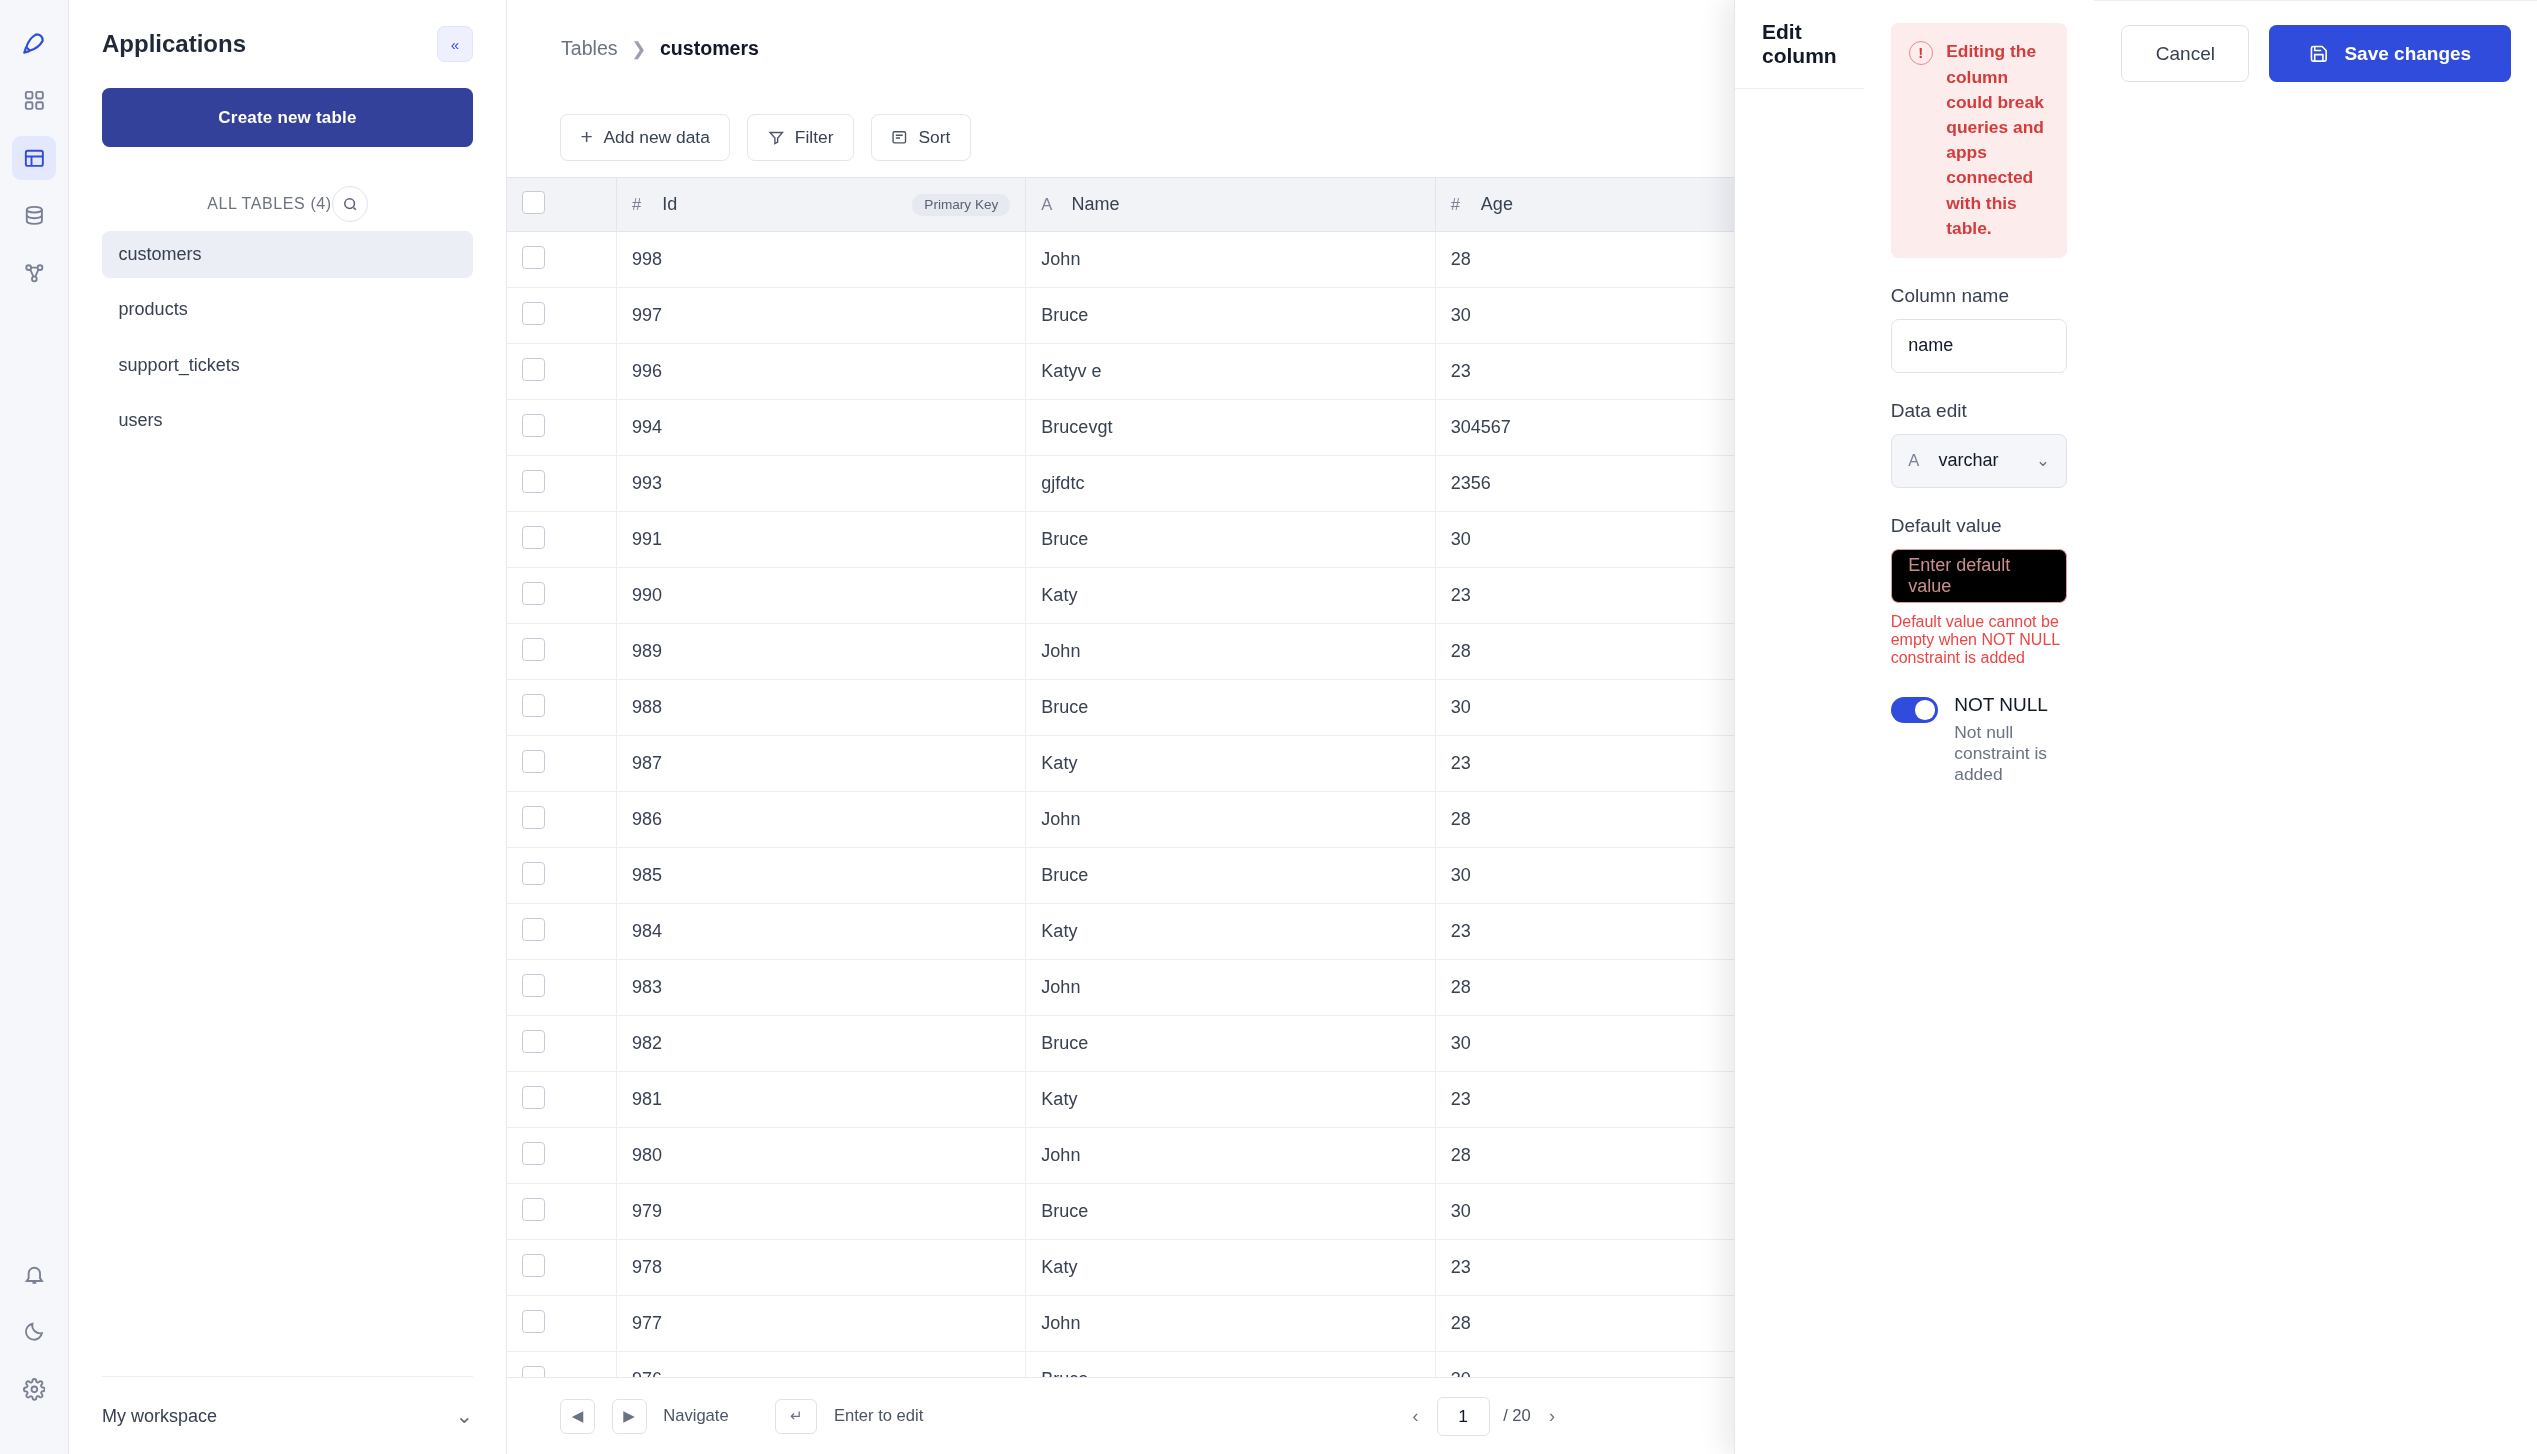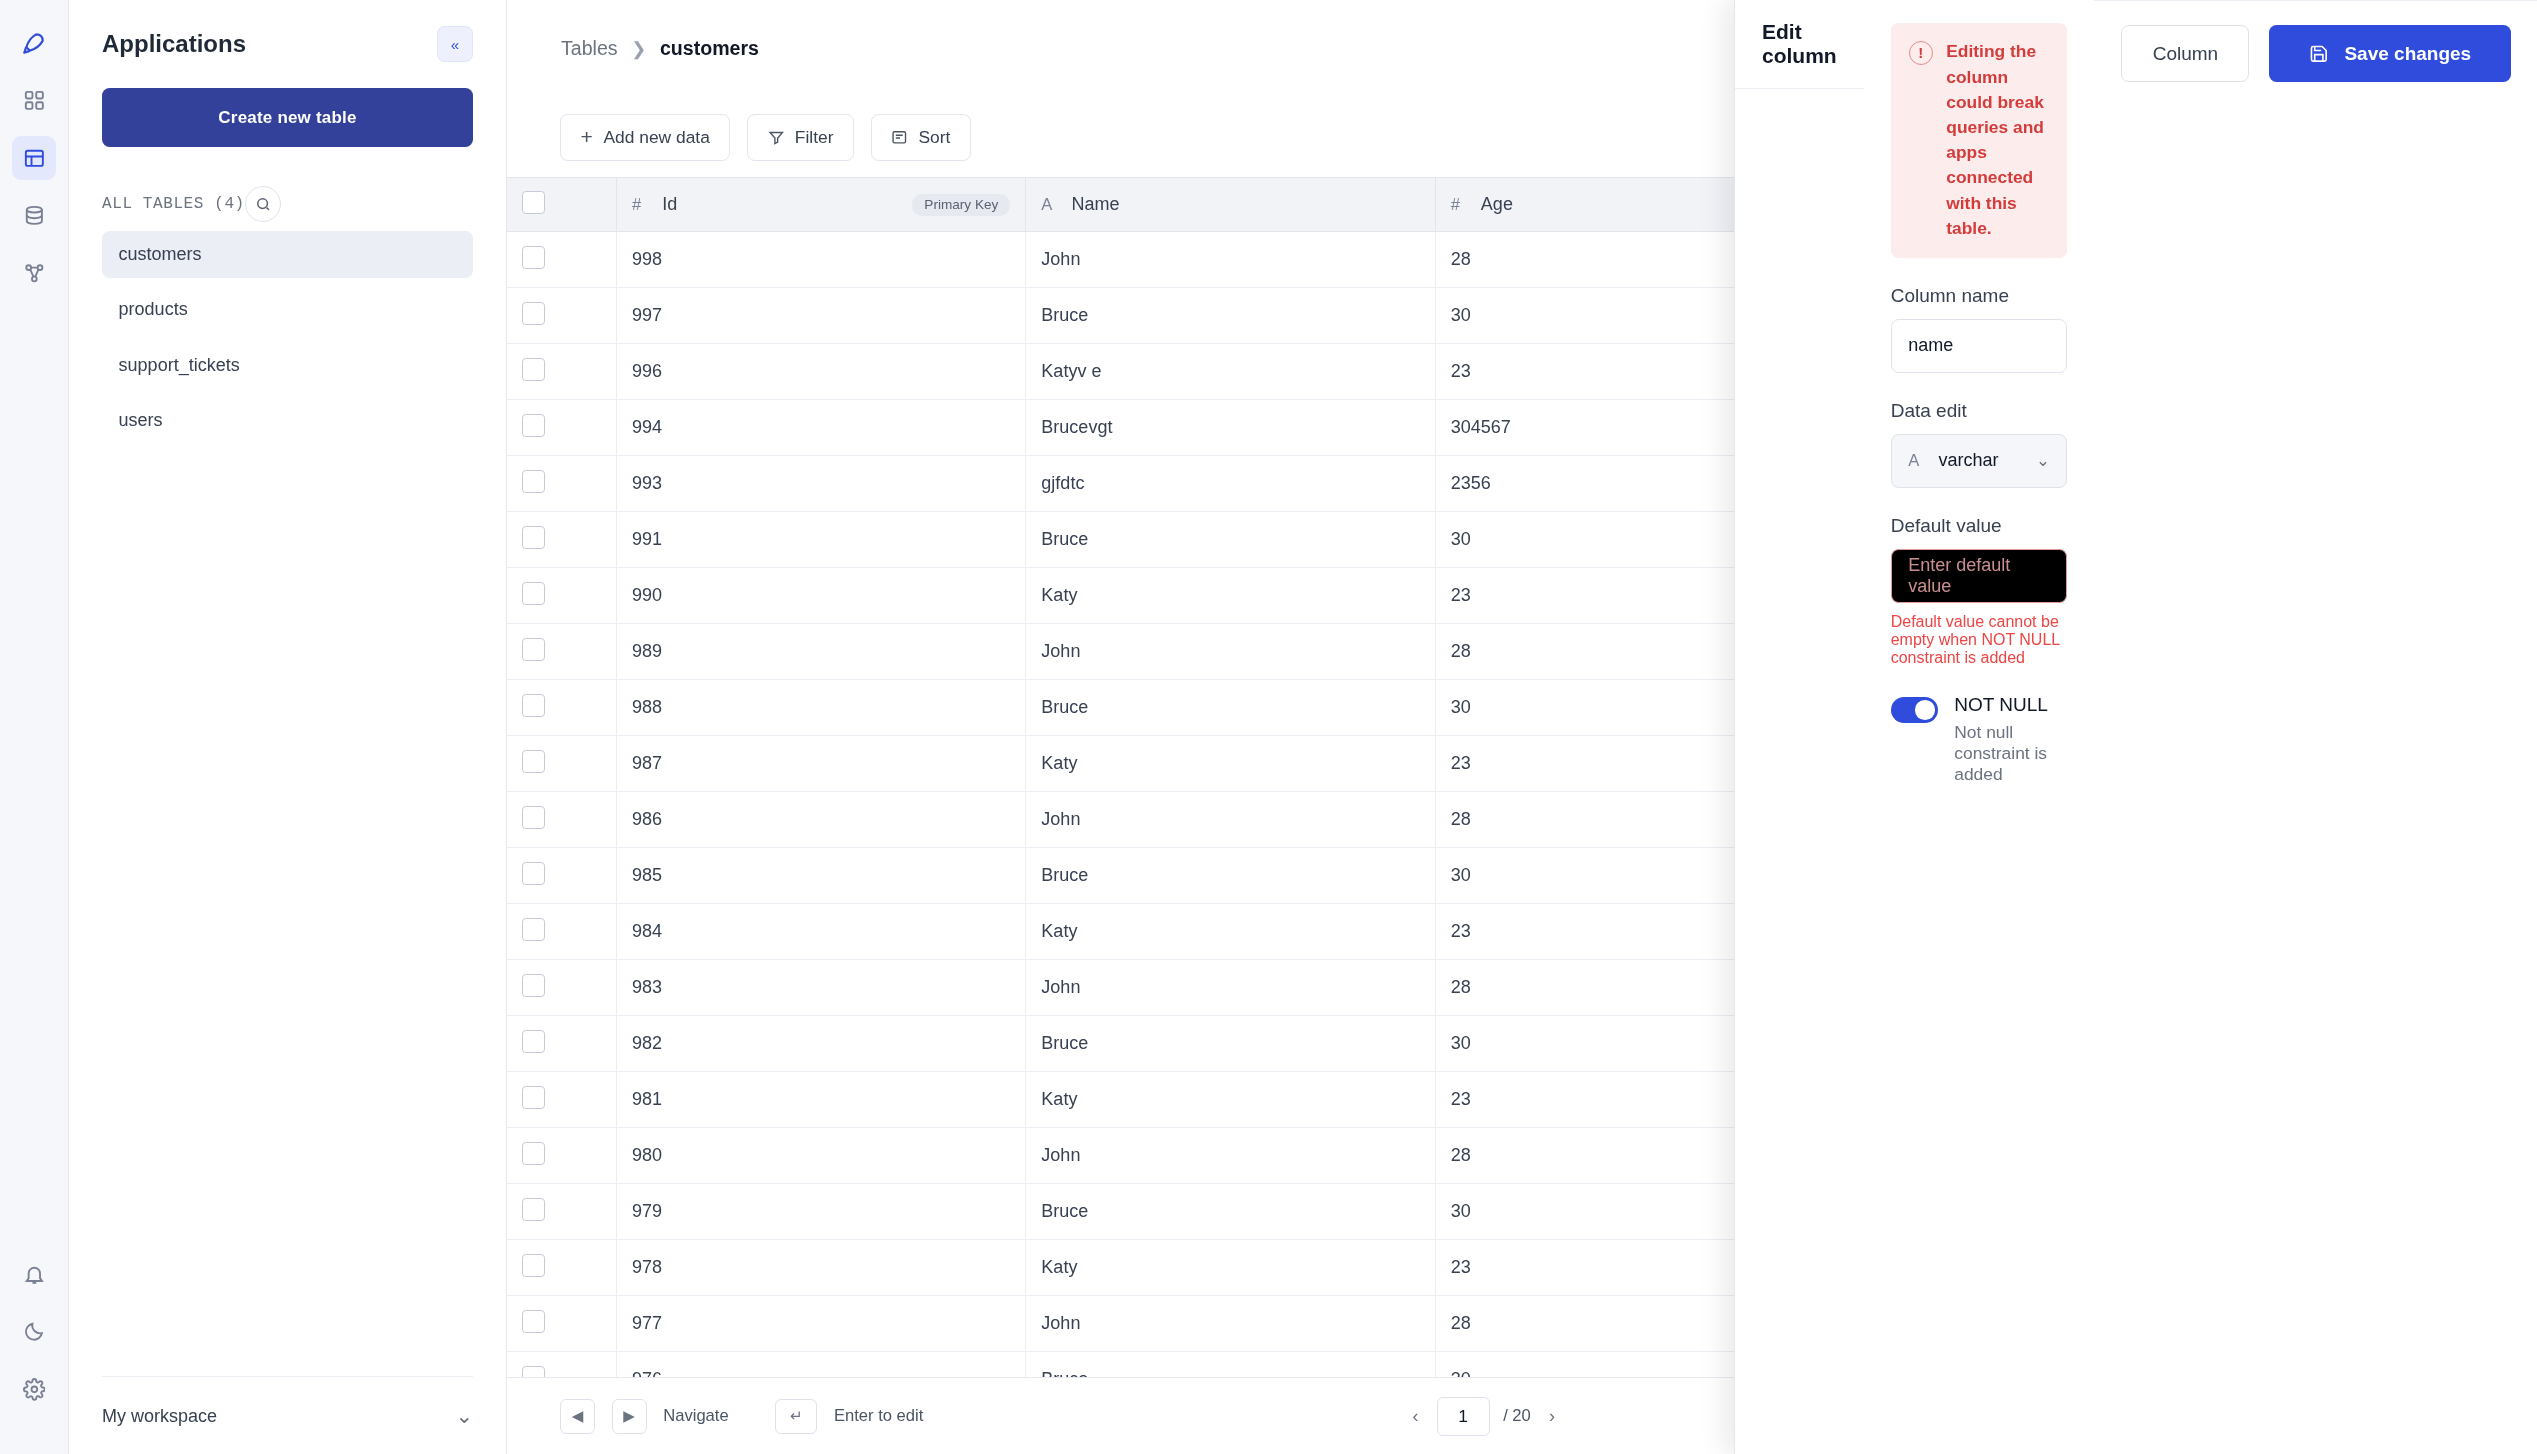--- a/index.html
+++ b/index.html
@@ -67,23 +67,22 @@
     height: 59px;
     background: #34419a;
     color: #fff;
     border-radius: 7.6px;
     display: flex; align-items: center; justify-content: center;
     font-size: 17px; font-weight: bold;
     letter-spacing: 0.2px;
   }
   .tables-head {
     margin-top: 36px;
-    display: flex; align-items: center; justify-content: flex-start;
+    display: flex; align-items: center; justify-content: center;
     height: 42px;
-    font-family: Liberation Mono, monospace;
   }
   .tables-head-label {
     font-size: 16px; color: #6b7280; letter-spacing: 0.6px;
   }
   .search-circle {
     width: 36px; height: 36px; border-radius: 50%;
     border: 0.8px solid #e1e4ee; background:#fff;
     display: flex; align-items: center; justify-content: center;
     color: #5b6273;
   }
@@ -706,21 +705,21 @@
         <div class="toggle">
             <div class="knob"></div>
           </div>
         <div>
           <div class="toggle-title">NOT NULL</div>
           <div class="toggle-sub">Not null constraint is added</div>
         </div>
       </div>
     </div>
     <div class="panel-foot">
-      <div class="btn-secondary">Column</div>
+      <div class="btn-secondary">Cancel</div>
       <div class="btn-primary">
         <span>
           <svg width="19.6" height="19.6" viewBox="0 0 24 24" fill="none" stroke="#ffffff" stroke-width="2">
             <path d="M19 21H5a2 2 0 0 1-2-2V5a2 2 0 0 1 2-2h11l5 5v11a2 2 0 0 1-2 2z"></path>
             <path d="M17 21v-8H7v8M7 3v5h8"></path>
           </svg>
         </span>
         <span>Save changes</span>
       </div>
     </div>

